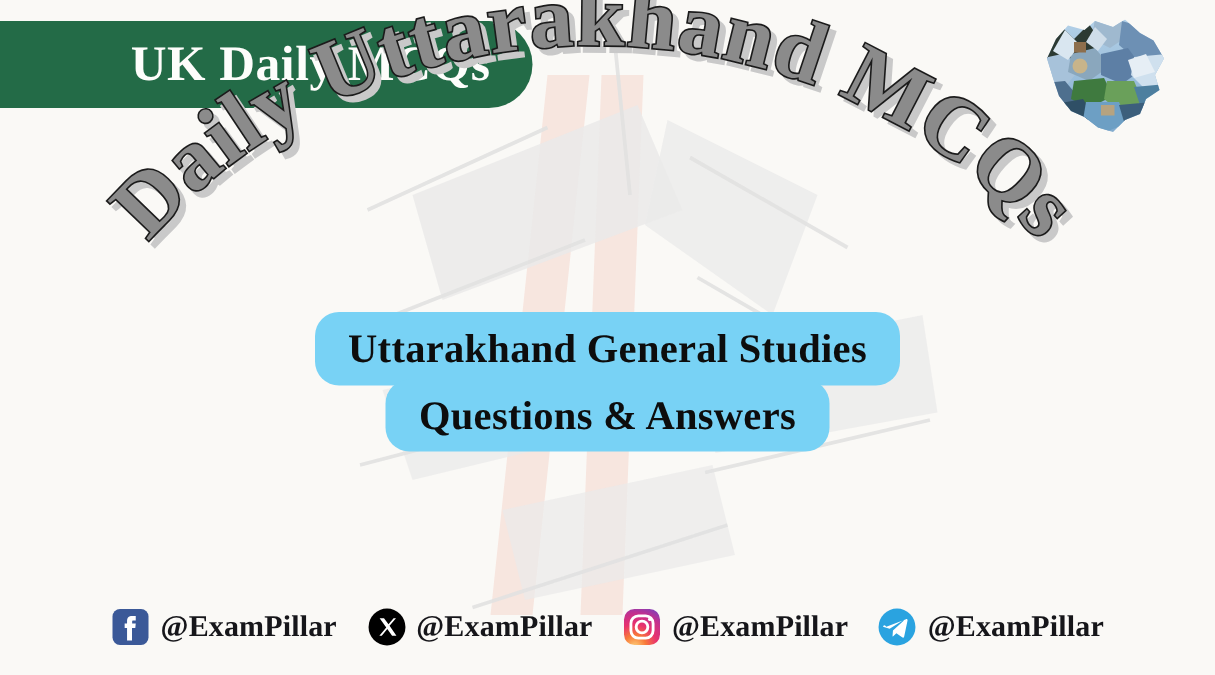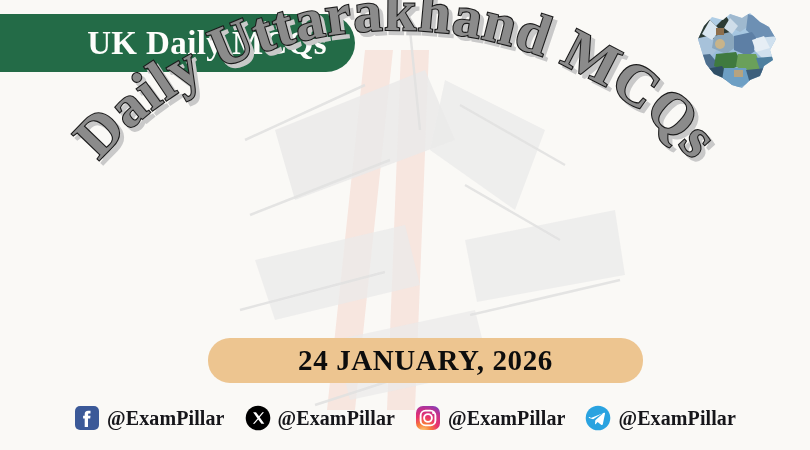--- a/index.html
+++ b/index.html
@@ -201,24 +201,27 @@
       </defs>
       <text class="arch-shadow">
         <textPath href="#archpath_s" startOffset="50%" text-anchor="middle">Daily Uttarakhand MCQs</textPath>
       </text>
       <text class="arch-text">
         <textPath href="#archpath" startOffset="50%" text-anchor="middle">Daily Uttarakhand MCQs</textPath>
       </text>
     </svg>
   </div>
 
-
-  <div class="date-banner">
-    <span class="date-text">24 JANUARY, 2026</span>
-  </div>
+  <div class="headline">
+    <span class="hl-line">Uttarakhand General Studies</span>
+    <span class="line2-holder">
+      <span class="hl-line">Questions &amp; Answers</span>
+    </span>
+  </div>
+
 
   <div class="social-row">
 
     <div class="social-item">
       <span class="social-icon">
         <svg viewBox="0 0 26 26">
           <rect x="1" y="1" width="24" height="24" rx="5" fill="#3b5998"></rect>
           <path d="M16.2 13.6h-2.2V22h-3.3v-8.4H9.1v-2.9h1.6V9.1c0-2.1 1-3.4 3.5-3.4h2.3v2.9h-1.5c-.8 0-.9.3-.9 1v1.1h2.4z" fill="#ffffff"></path>
         </svg>
       </span>

